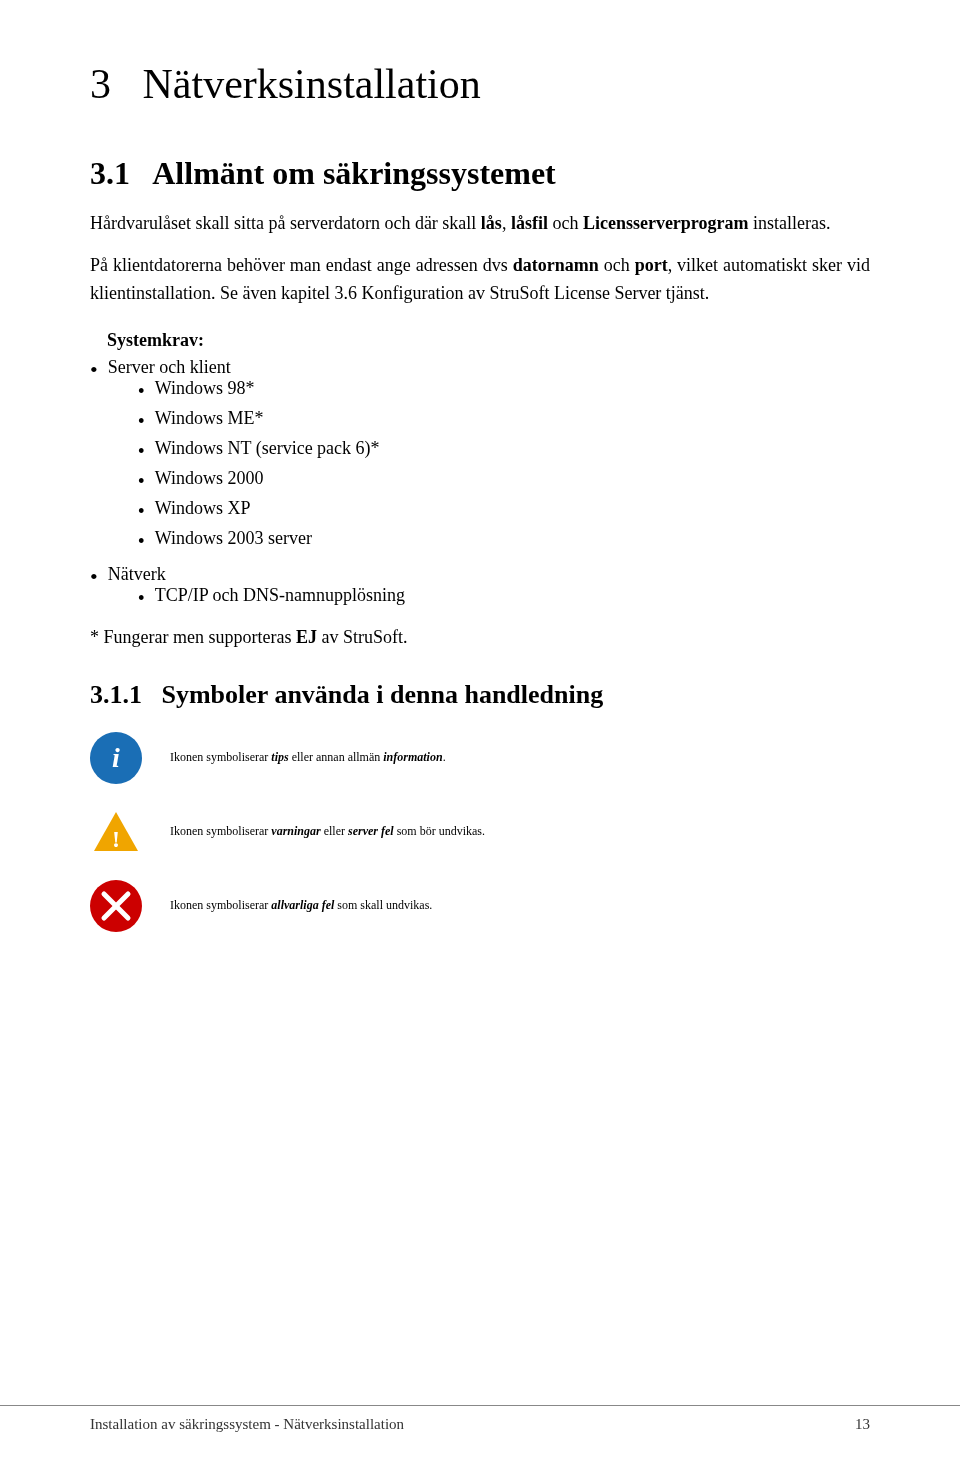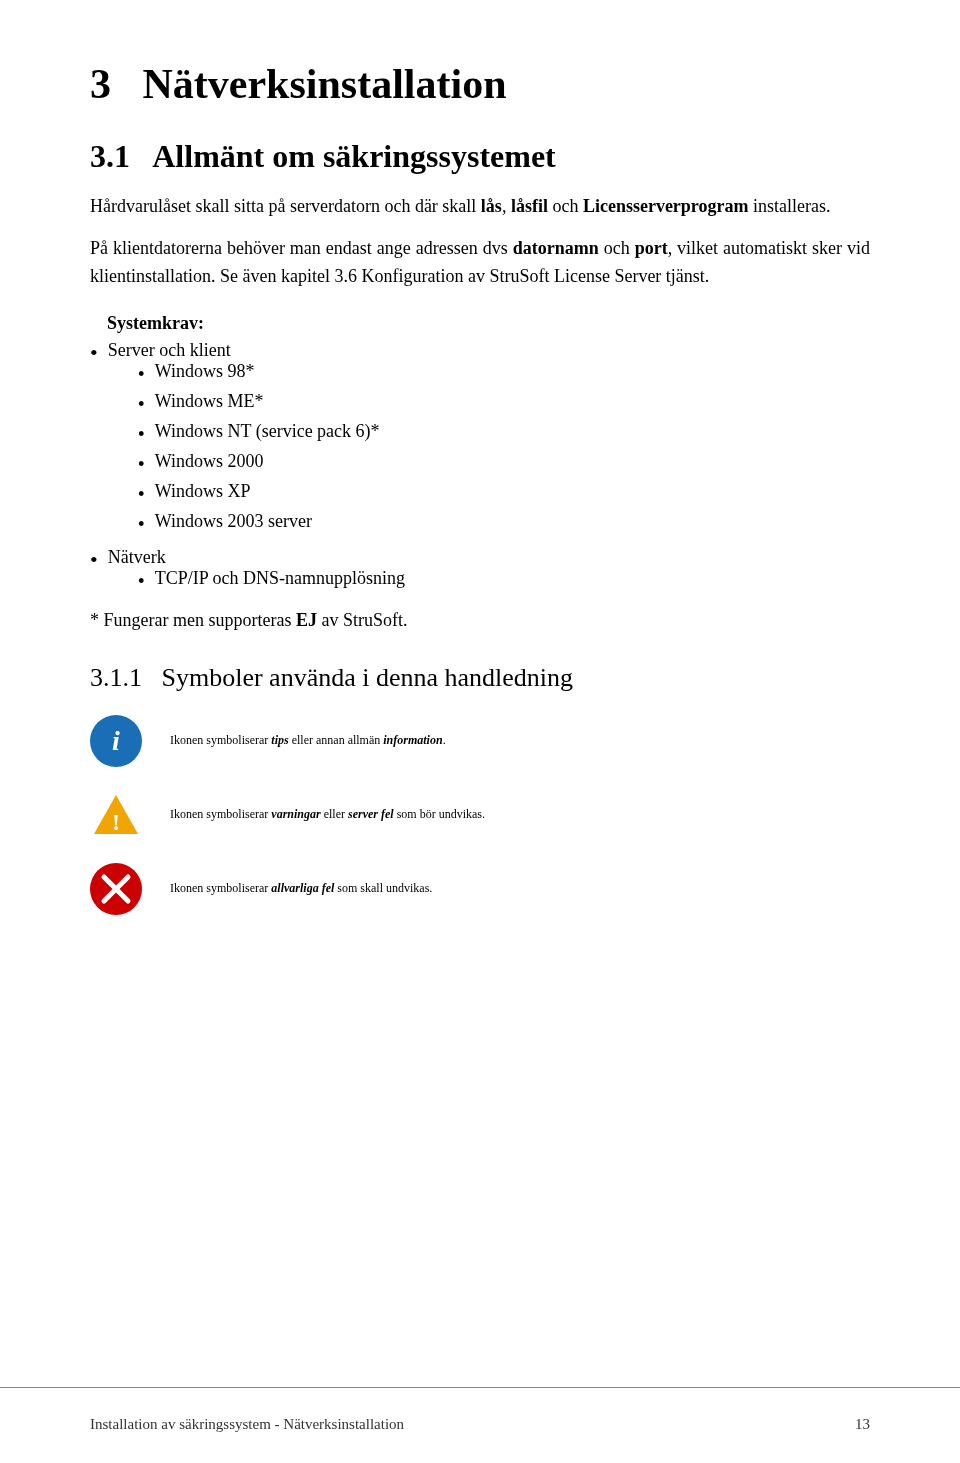--- a/index.html
+++ b/index.html
@@ -20,35 +20,35 @@
 
     .page {
       width: 960px;
       min-height: 1463px;
       padding: 60px 90px 80px 90px;
       position: relative;
     }
 
     h1.chapter-title {
       font-size: 42px;
-      font-weight: bold;
-      margin-bottom: 30px;
+      font-weight: normal;
+      margin-bottom: 47px;
       margin-top: 0;
     }
 
     h2.section-title {
       font-size: 32px;
       font-weight: bold;
       margin-bottom: 18px;
       margin-top: 2px;
     }
 
     h3.subsection-title {
       font-size: 26px;
-      font-weight: normal;
+      font-weight: bold;
       margin-bottom: 18px;
       margin-top: 30px;
     }
 
     p {
       font-size: 18px;
       line-height: 1.55;
       margin-bottom: 14px;
       text-align: justify;
     }
@@ -133,21 +133,21 @@
 
     .footer {
       position: absolute;
       bottom: 30px;
       left: 0;
       right: 0;
       display: flex;
       justify-content: center;
       align-items: center;
       border-top: 1px solid #888;
-      padding-top: 28px;
+      padding-top: 10px;
       width: 100%;
       font-size: 15px;
       color: #333;
     }
 
     .footer-inner {
       display: flex;
       justify-content: space-between;
       width: 100%;
       padding: 0 90px;

